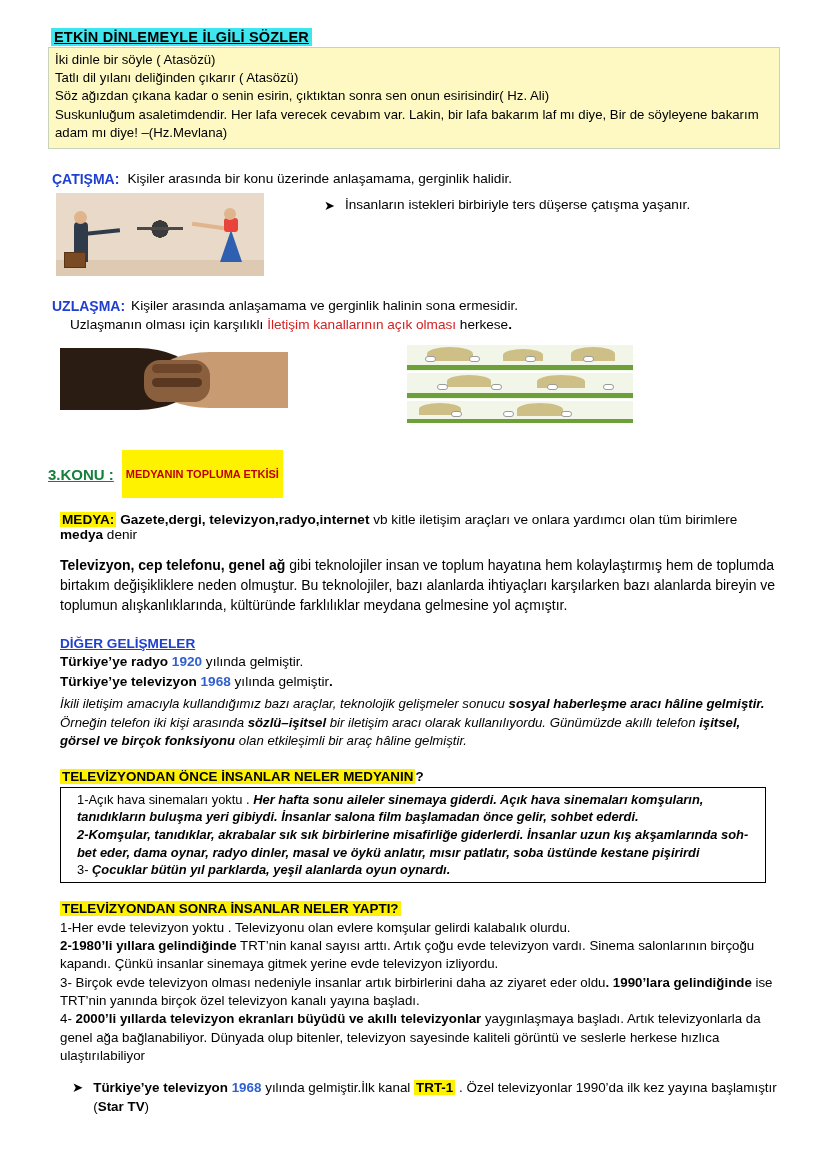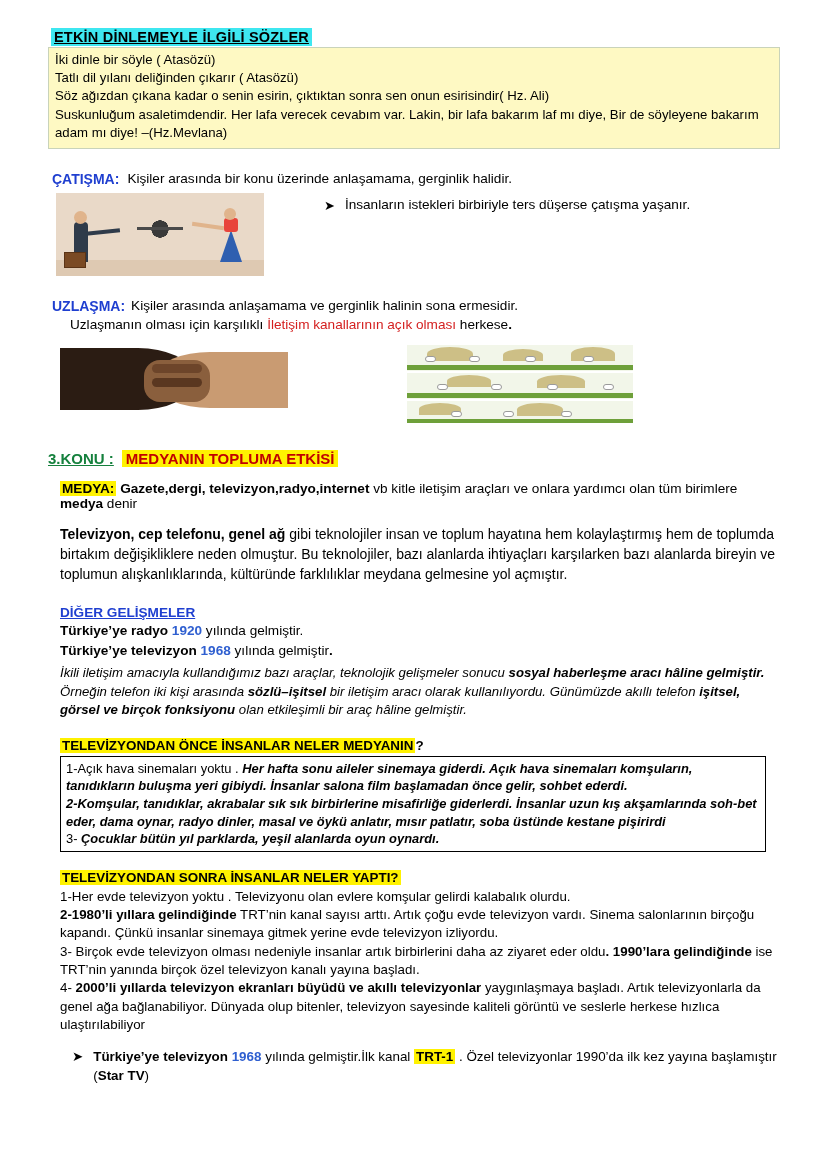--- a/index.html
+++ b/index.html
@@ -99,22 +99,22 @@
   .sheep-grass { position: absolute; left: 0; width: 100%; height: 5px; background: #6ea03a; }
   .sheep-hill { position: absolute; background: #cdbf86; border-radius: 50% 50% 0 0; }
   .sheep-dot { position: absolute; width: 11px; height: 6px; background: #ffffff; border: 1px solid #9a9a9a; border-radius: 4px; }
 
   
   .konu-row { display: flex; align-items: center; gap: 8px; margin-top: 26px; }
   .konu-num {
     color: #15803d; font-weight: bold; font-size: 15px; text-decoration: underline;
   }
   .konu-title {
-    color: #c00000; font-weight: bold; font-size: 15px;
-    background: #fff200; padding: 0 4px;
+    color: #c00000; font-weight: bold; font-size: 11px;
+    background: #fff200; padding: 18px 4px;
   }
 
   .medya-row { margin-top: 14px; font-size: 13.6px; }
   .medya-tag { font-weight: bold; background: #fff200; padding: 0 2px; }
 
   .para { margin-top: 14px; font-size: 14px; line-height: 1.42; }
   .para b { font-weight: bold; }
 
   .subhead-blue {
     color: #1f3fd0; font-weight: bold; font-size: 13.6px; text-decoration: underline;
@@ -124,21 +124,21 @@
   .num-blue { color: #2f5fd0; font-weight: bold; }
   .ital { font-style: italic; font-size: 13.2px; line-height: 1.4; margin-top: 4px; }
 
   .q-head {
     margin-top: 18px; font-weight: bold; font-size: 13.4px;
   }
   .q-head .hl { background: #fff200; padding: 0 2px; }
 
   .framed {
     border: 1px solid #000;
-    padding: 3px 5px;
+    padding: 3px 16px;
     margin-top: 3px;
     font-size: 12.9px;
     line-height: 1.36;
   }
   .framed p { margin: 0; }
   .framed i { font-style: italic; }
 
   .after-list { margin-top: 3px; font-size: 13.3px; line-height: 1.38; }
   .after-list p { margin: 0; }
 

